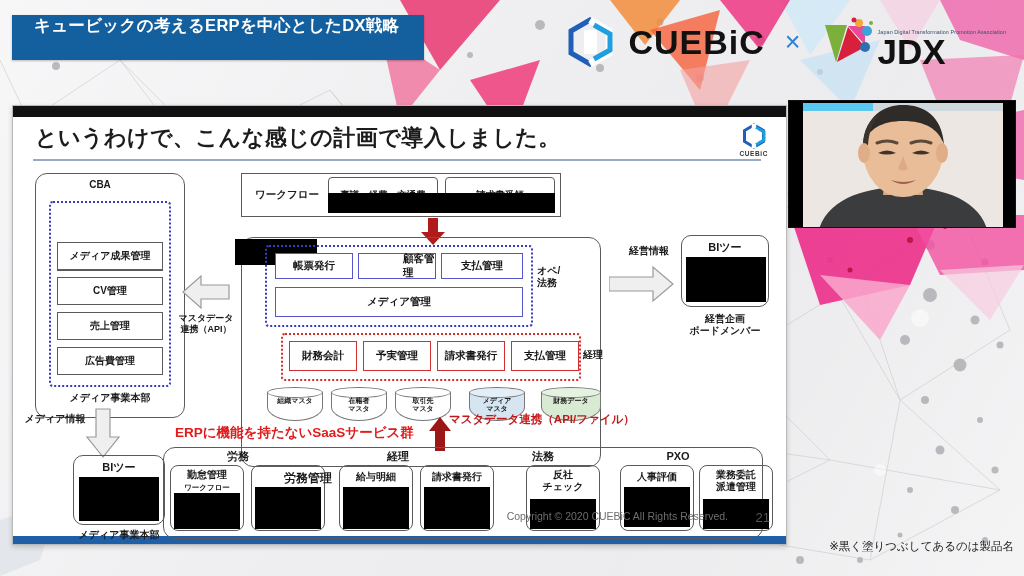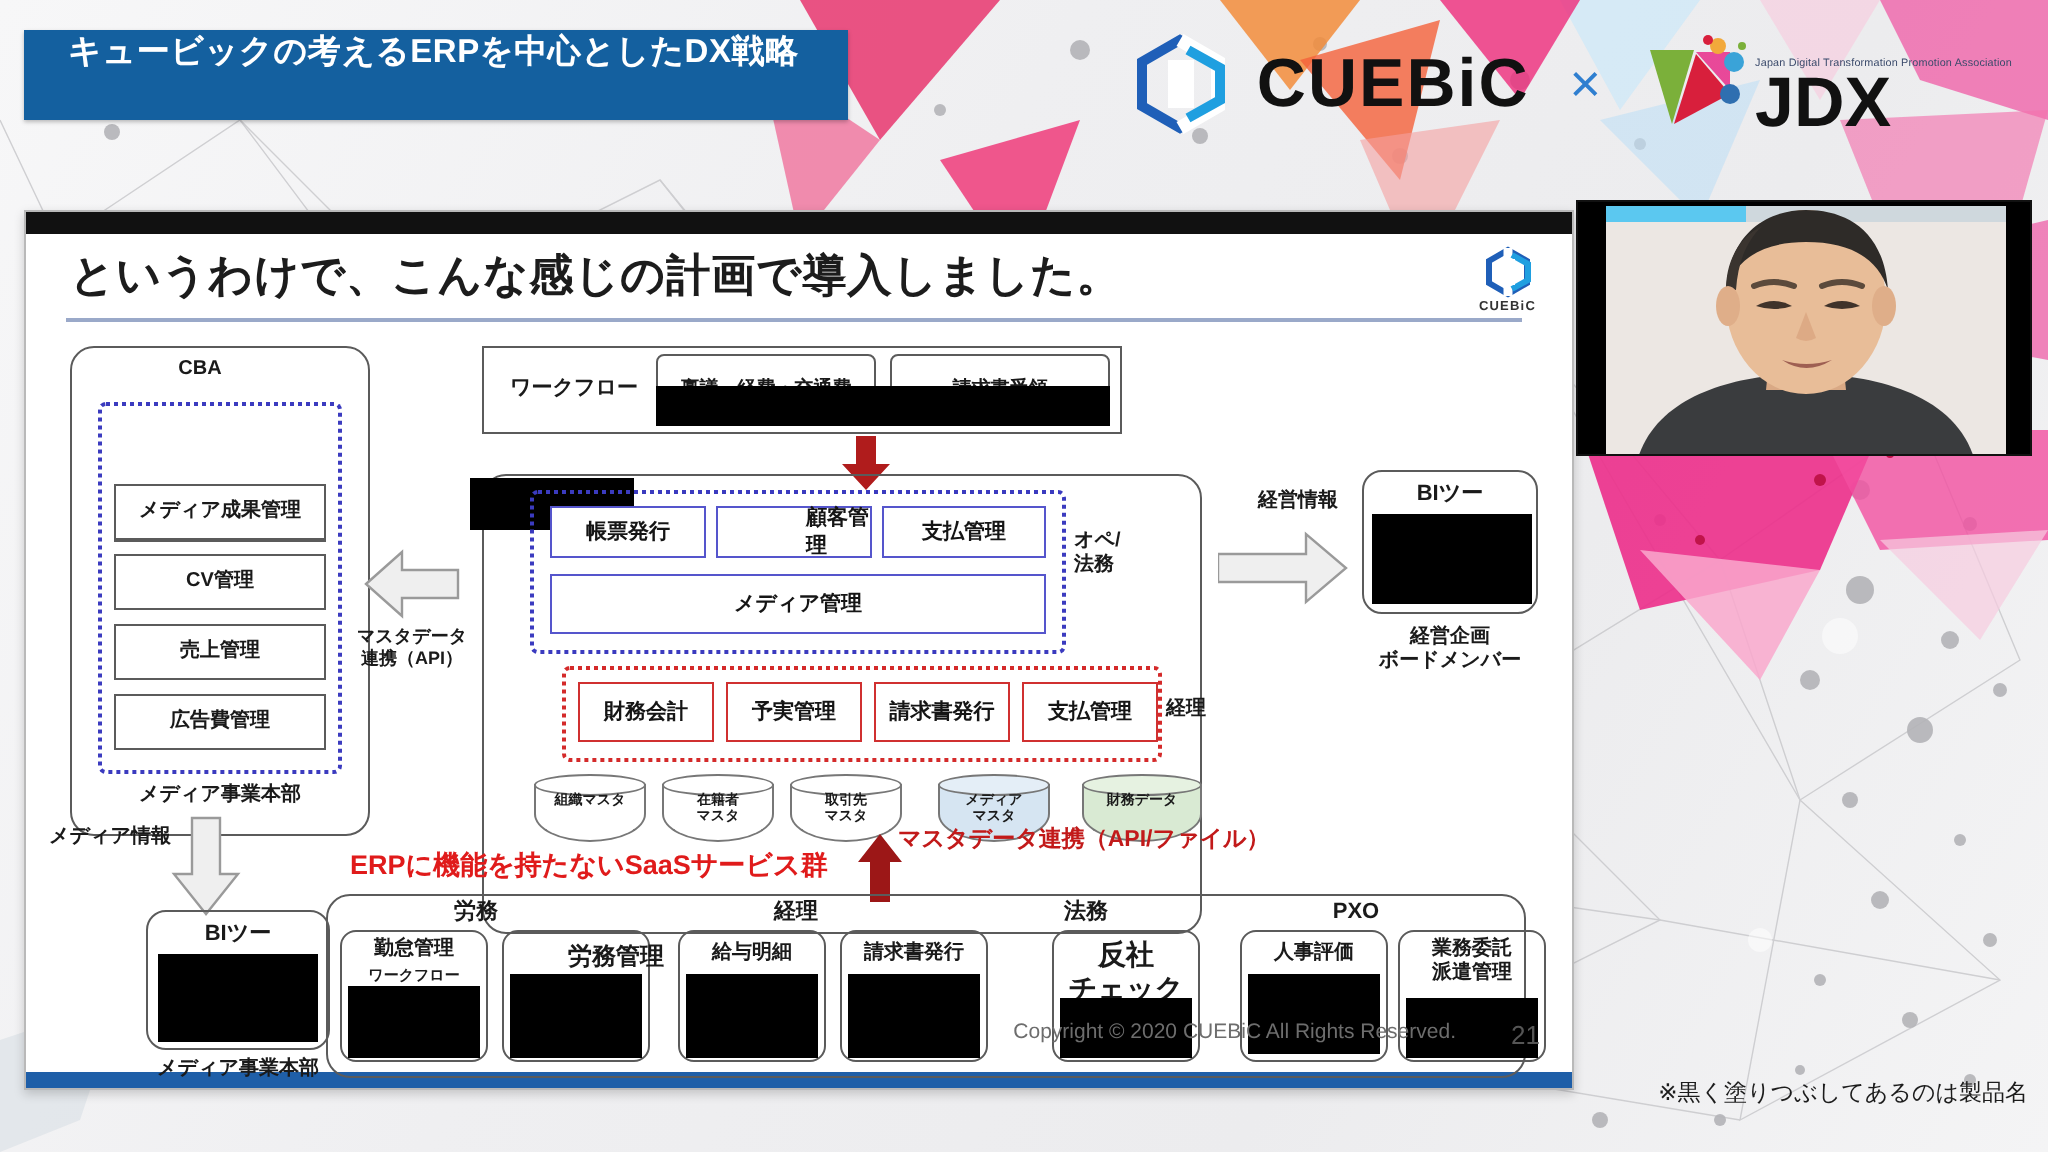--- a/index.html
+++ b/index.html
@@ -439,21 +439,21 @@
 
       <div class="rbox" style="left:326px; top:348px; width:74px; height:66px; border-radius:8px;"></div>
       <div class="lbl-t" style="left:326px; top:354px; width:74px; font-size:10px;">給与明細</div>
       <div class="redact" style="left:330px; top:370px; width:66px; height:42px;"></div>
 
       <div class="rbox" style="left:407px; top:348px; width:74px; height:66px; border-radius:8px;"></div>
       <div class="lbl-t" style="left:407px; top:354px; width:74px; font-size:10px;">請求書発行</div>
       <div class="redact" style="left:411px; top:370px; width:66px; height:42px;"></div>
 
       <div class="rbox" style="left:513px; top:348px; width:74px; height:66px; border-radius:8px;"></div>
-      <div class="lbl-t" style="left:513px; top:352px; width:74px; font-size:14px;">反社
+      <div class="lbl-t" style="left:513px; top:352px; width:74px; font-size:10px;">反社
 チェック</div>
       <div class="redact" style="left:517px; top:382px; width:66px; height:30px;"></div>
 
       <div class="rbox" style="left:607px; top:348px; width:74px; height:66px; border-radius:8px;"></div>
       <div class="lbl-t" style="left:607px; top:354px; width:74px; font-size:10px;">人事評価</div>
       <div class="redact" style="left:611px; top:370px; width:66px; height:40px;"></div>
 
       <div class="rbox" style="left:686px; top:348px; width:74px; height:66px; border-radius:8px;"></div>
       <div class="lbl-t" style="left:686px; top:352px; width:74px; font-size:10px;">業務委託
 派遣管理</div>

